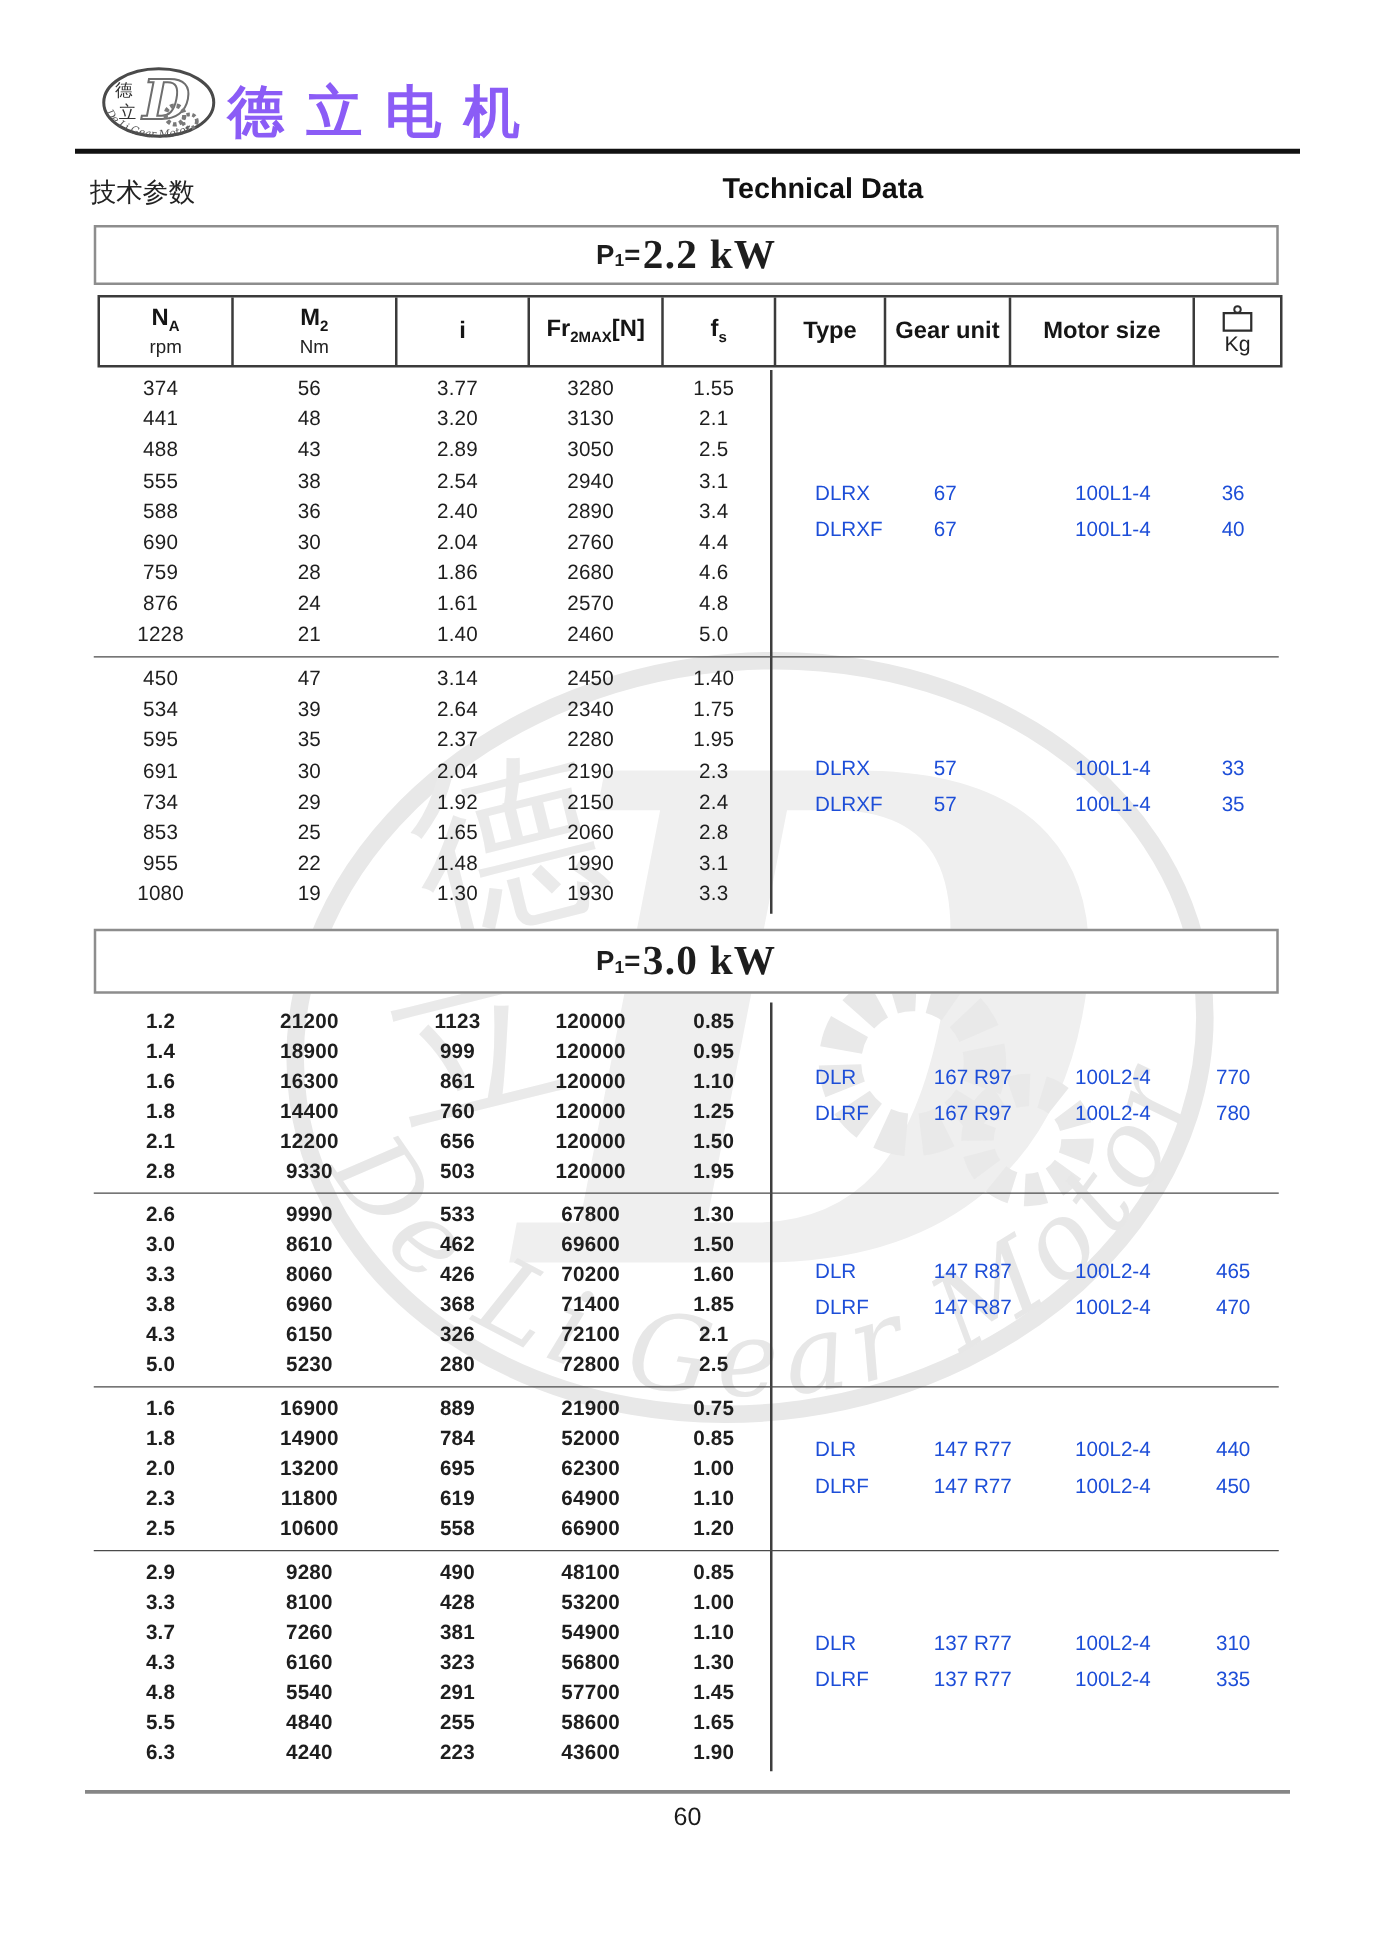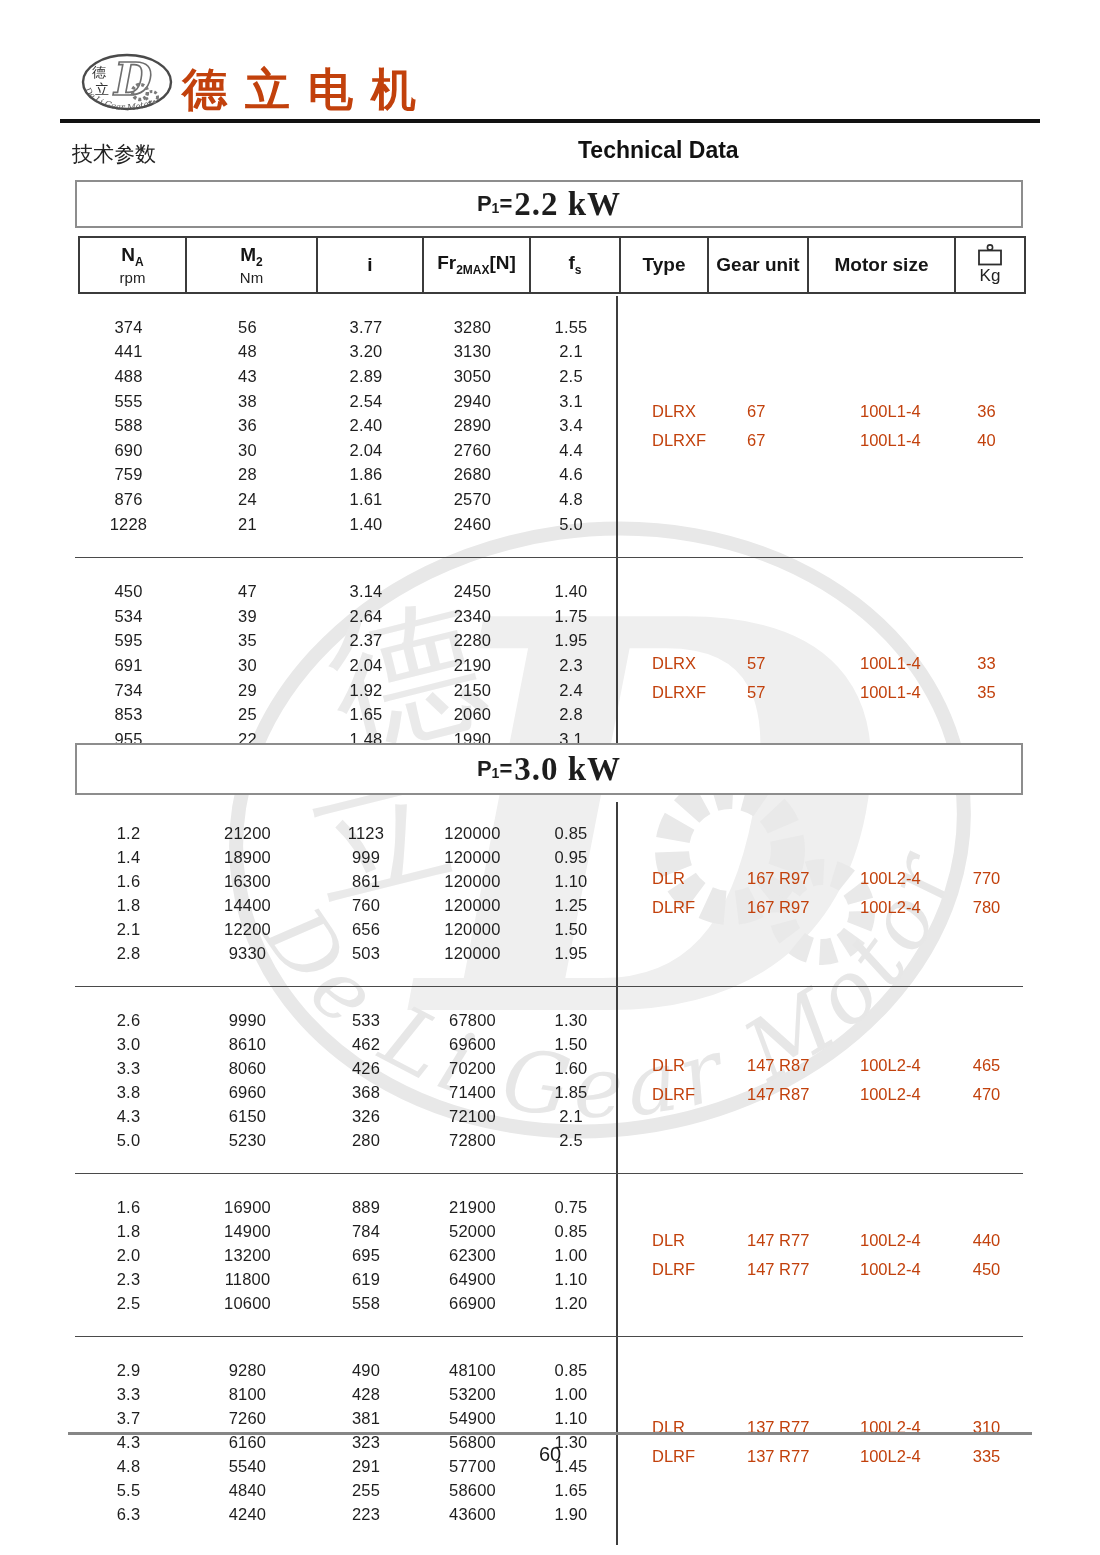--- a/index.html
+++ b/index.html
@@ -3,21 +3,21 @@
 <meta charset="utf-8">
 <style>
   html,body{margin:0;padding:0;background:#ffffff;}
   .page{position:relative;width:1100px;height:1555px;background:#ffffff;overflow:hidden;
         font-family:"Liberation Sans", sans-serif;color:#1d1d1d;}
   .wm{position:absolute;left:0;top:0;width:1100px;height:1555px;pointer-events:none;}
 
   
   .logo{position:absolute;left:72px;top:50px;}
   .brand{position:absolute;left:182px;top:60px;font-family:"DejaVu Serif", serif;
-         font-weight:bold;font-size:45px;letter-spacing:18px;color:#c2410c;}
+         font-weight:bold;font-size:45px;letter-spacing:18px;color:#8b5cf6;}
   .rule-top{position:absolute;left:60px;top:119px;width:980px;height:4px;background:#111;}
   .sub-cn{position:absolute;left:72px;top:140px;font-size:21px;font-weight:500;color:#222;}
   .sub-en{position:absolute;left:578px;top:137px;font-size:23px;font-weight:bold;color:#111;}
 
   
   .power-bar{position:absolute;left:75px;width:944px;border:2px solid #8d8d8d;background:#fff;
              display:flex;align-items:center;justify-content:center;}
   #power-0{top:180px;height:44px;}
   #power-1{top:743px;height:48px;}
   .p-small{font-size:22px;font-weight:bold;}
@@ -32,29 +32,29 @@
   .h-main{font-size:19px;font-weight:bold;color:#151515;}
   .h-main sub{font-size:12px;}
   .h-sub{font-size:15px;color:#222;}
   .kgcell .h-sub{font-size:17px;}
 
   
   .data-area{position:absolute;left:75px;width:948px;}
   #data-0{top:294px;}
   #data-1{top:800px;}
   .vline{position:absolute;left:541px;top:2px;bottom:2px;width:2px;background:#3e3e3e;}
-  .block{position:relative;padding:21px 0;}
+  .block{position:relative;padding:5px 0;}
   .block + .block{border-top:1.6px solid #4a4a4a;}
   .drow{display:grid;grid-template-columns:107px 131px 106px 107px 90px;align-items:center;}
   #data-0 .drow{height:24.6px;}
-  #data-1 .drow{height:24px;}
+  #data-1 .drow{height:24px;font-weight:bold;}
   .dcell{text-align:center;font-size:16.5px;letter-spacing:0.2px;color:#1e1e1e;}
   .block-info{position:absolute;left:541px;top:50%;transform:translateY(-50%);width:406px;}
   .irow{display:grid;grid-template-columns:88px 100px 147px 71px;align-items:center;height:29px;}
-  .icell{font-size:16.5px;color:#c2410c;white-space:nowrap;}
+  .icell{font-size:16.5px;color:#1d4ed8;white-space:nowrap;}
   .ic0{text-align:left;padding-left:36px;}
   .ic1{text-align:left;padding-left:43px;}
   .ic2{text-align:left;padding-left:56px;}
   .ic3{text-align:center;}
 
   
   .rule-bottom{position:absolute;left:68px;top:1432px;width:964px;height:3px;background:#868686;}
   .page-num{position:absolute;left:0;right:0;top:1443px;text-align:center;font-size:20px;color:#1b1b1b;}
 </style>
 </head>

